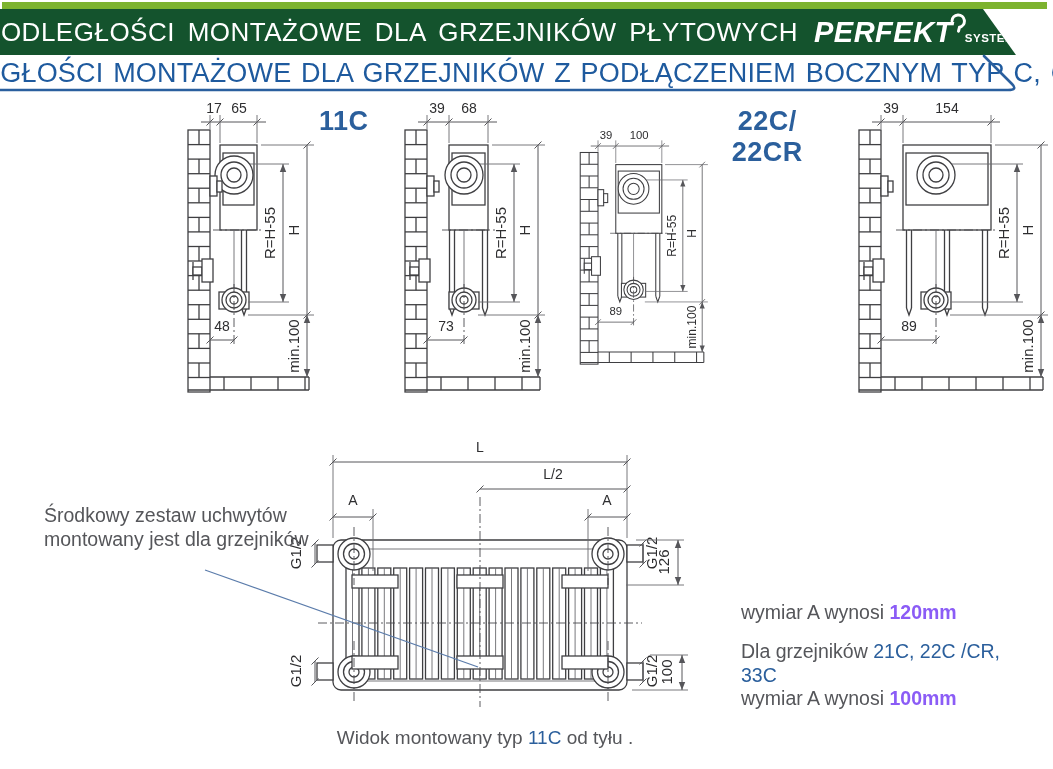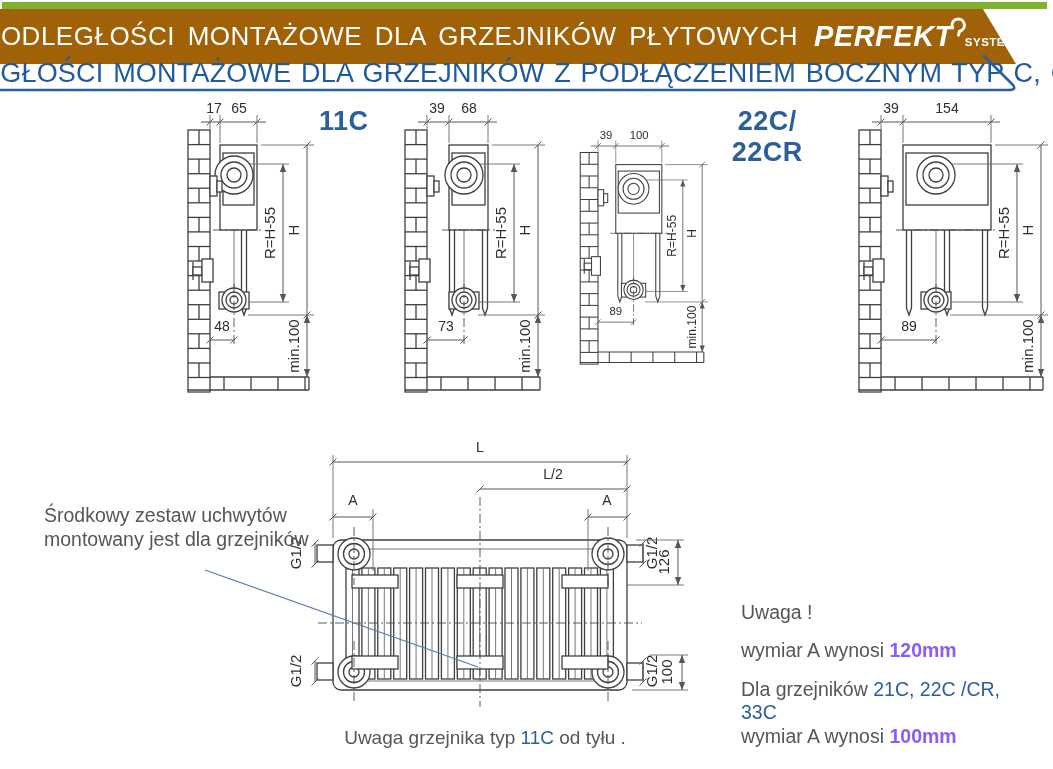--- a/index.html
+++ b/index.html
@@ -3,21 +3,21 @@
 <meta charset="utf-8">
 <style>
   html,body{margin:0;padding:0;}
   body{
     width:1053px;height:769px;position:relative;overflow:hidden;background:#ffffff;
     font-family:"Liberation Sans","DejaVu Sans",sans-serif;
   }
   
   .green-bar{position:absolute;left:2px;top:2px;width:1045px;height:7px;background:#7DB32F;}
   .blue-band{
-    position:absolute;left:0;top:9px;width:1016px;height:55px;background:#a16207;
+    position:absolute;left:0;top:9px;width:1016px;height:46px;background:#14532d;
     clip-path:polygon(0 0,96.75% 0,100% 100%,0 100%);
     display:flex;align-items:center;justify-content:center;gap:16px;
   }
   .main-title{color:#ffffff;font-size:26px;letter-spacing:.5px;word-spacing:5px;white-space:nowrap;}
   .brand{display:flex;align-items:baseline;color:#fff;white-space:nowrap;}
   .brand-name{font-size:29px;font-weight:bold;letter-spacing:.5px;font-style:italic;}
   .brand-hook{position:relative;top:-8px;left:-3px;}
   .brand-suffix{font-size:11.5px;font-weight:bold;letter-spacing:.5px;margin-left:-4px;}
   .subtitle-band{position:absolute;left:0;top:56px;width:1016px;height:34px;
     display:flex;align-items:center;justify-content:center;}
@@ -589,35 +589,34 @@
           <line class="tn" x1="380" y1="220" x2="418" y2="220"></line>
           <line class="tn" x1="362" y1="255" x2="418" y2="255"></line>
           <line class="dm" x1="412" y1="220" x2="412" y2="255"></line>
           <path class="ar" d="M412 220 l-3.2 8 h6.4 z"></path>
           <path class="ar" d="M412 255 l-3.2 -8 h6.4 z"></path>
           <text class="dt2" transform="rotate(-90 402 237)" x="402" y="237" text-anchor="middle">100</text>
         </g>
       </svg>
     </div>
   <div class="rear-caption">
-    <span>Uwaga grzejnika typ </span><span class="t-blue">11C</span><span> od tyłu .</span>
+    <span>Widok montowany typ </span><span class="t-blue">11C</span><span> od tyłu .</span>
   </div>
 </div>
 
 <svg class="leader-svg" width="380" height="140" viewBox="0 0 380 140">
   <line x1="55" y1="30" x2="328" y2="127" stroke="#5b7cab" stroke-width="1.2"></line>
 </svg>
 
 <div class="left-note">
   <div>Środkowy zestaw uchwytów</div>
   <div>montowany jest dla grzejników</div>
 </div>
 
 <div class="attention">
-  <div class="uwaga">Uwaga !</div>
   <div class="note-block">
     <div>
       <span>wymiar A wynosi </span><span class="t-bold">120mm</span>
     </div>
   </div>
   <div class="note-block">
     <div>
       <span>Dla grzejników </span><span class="t-blue">21C, 22C /CR, 33C</span>
     </div>
     <div>

